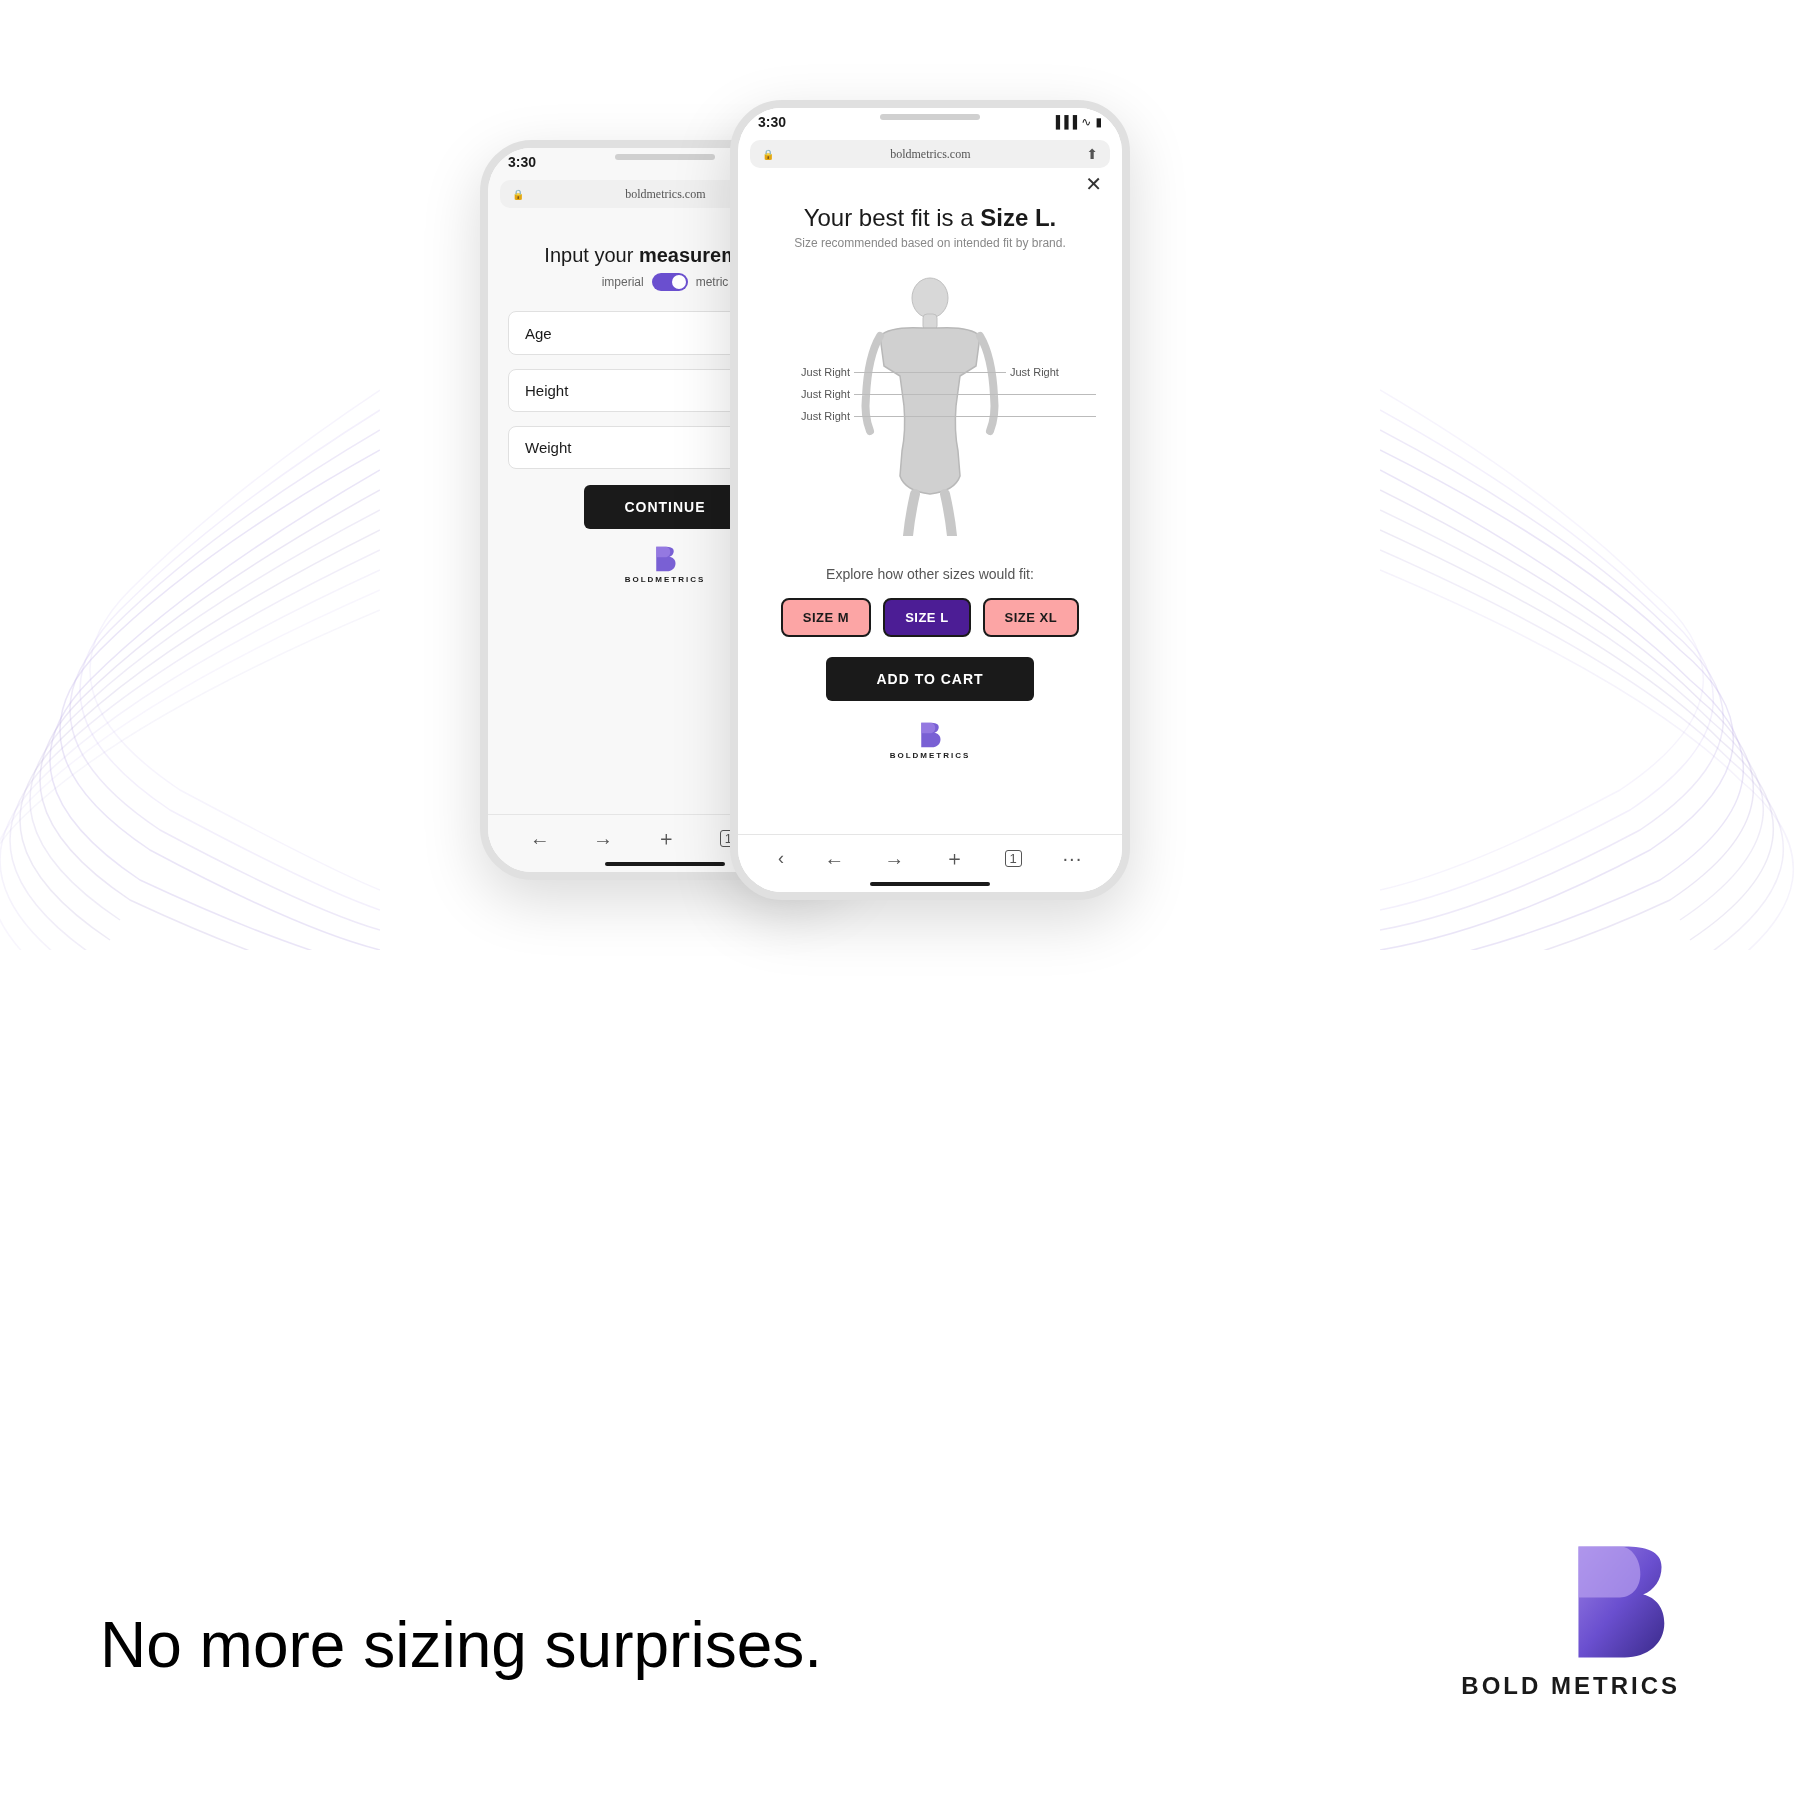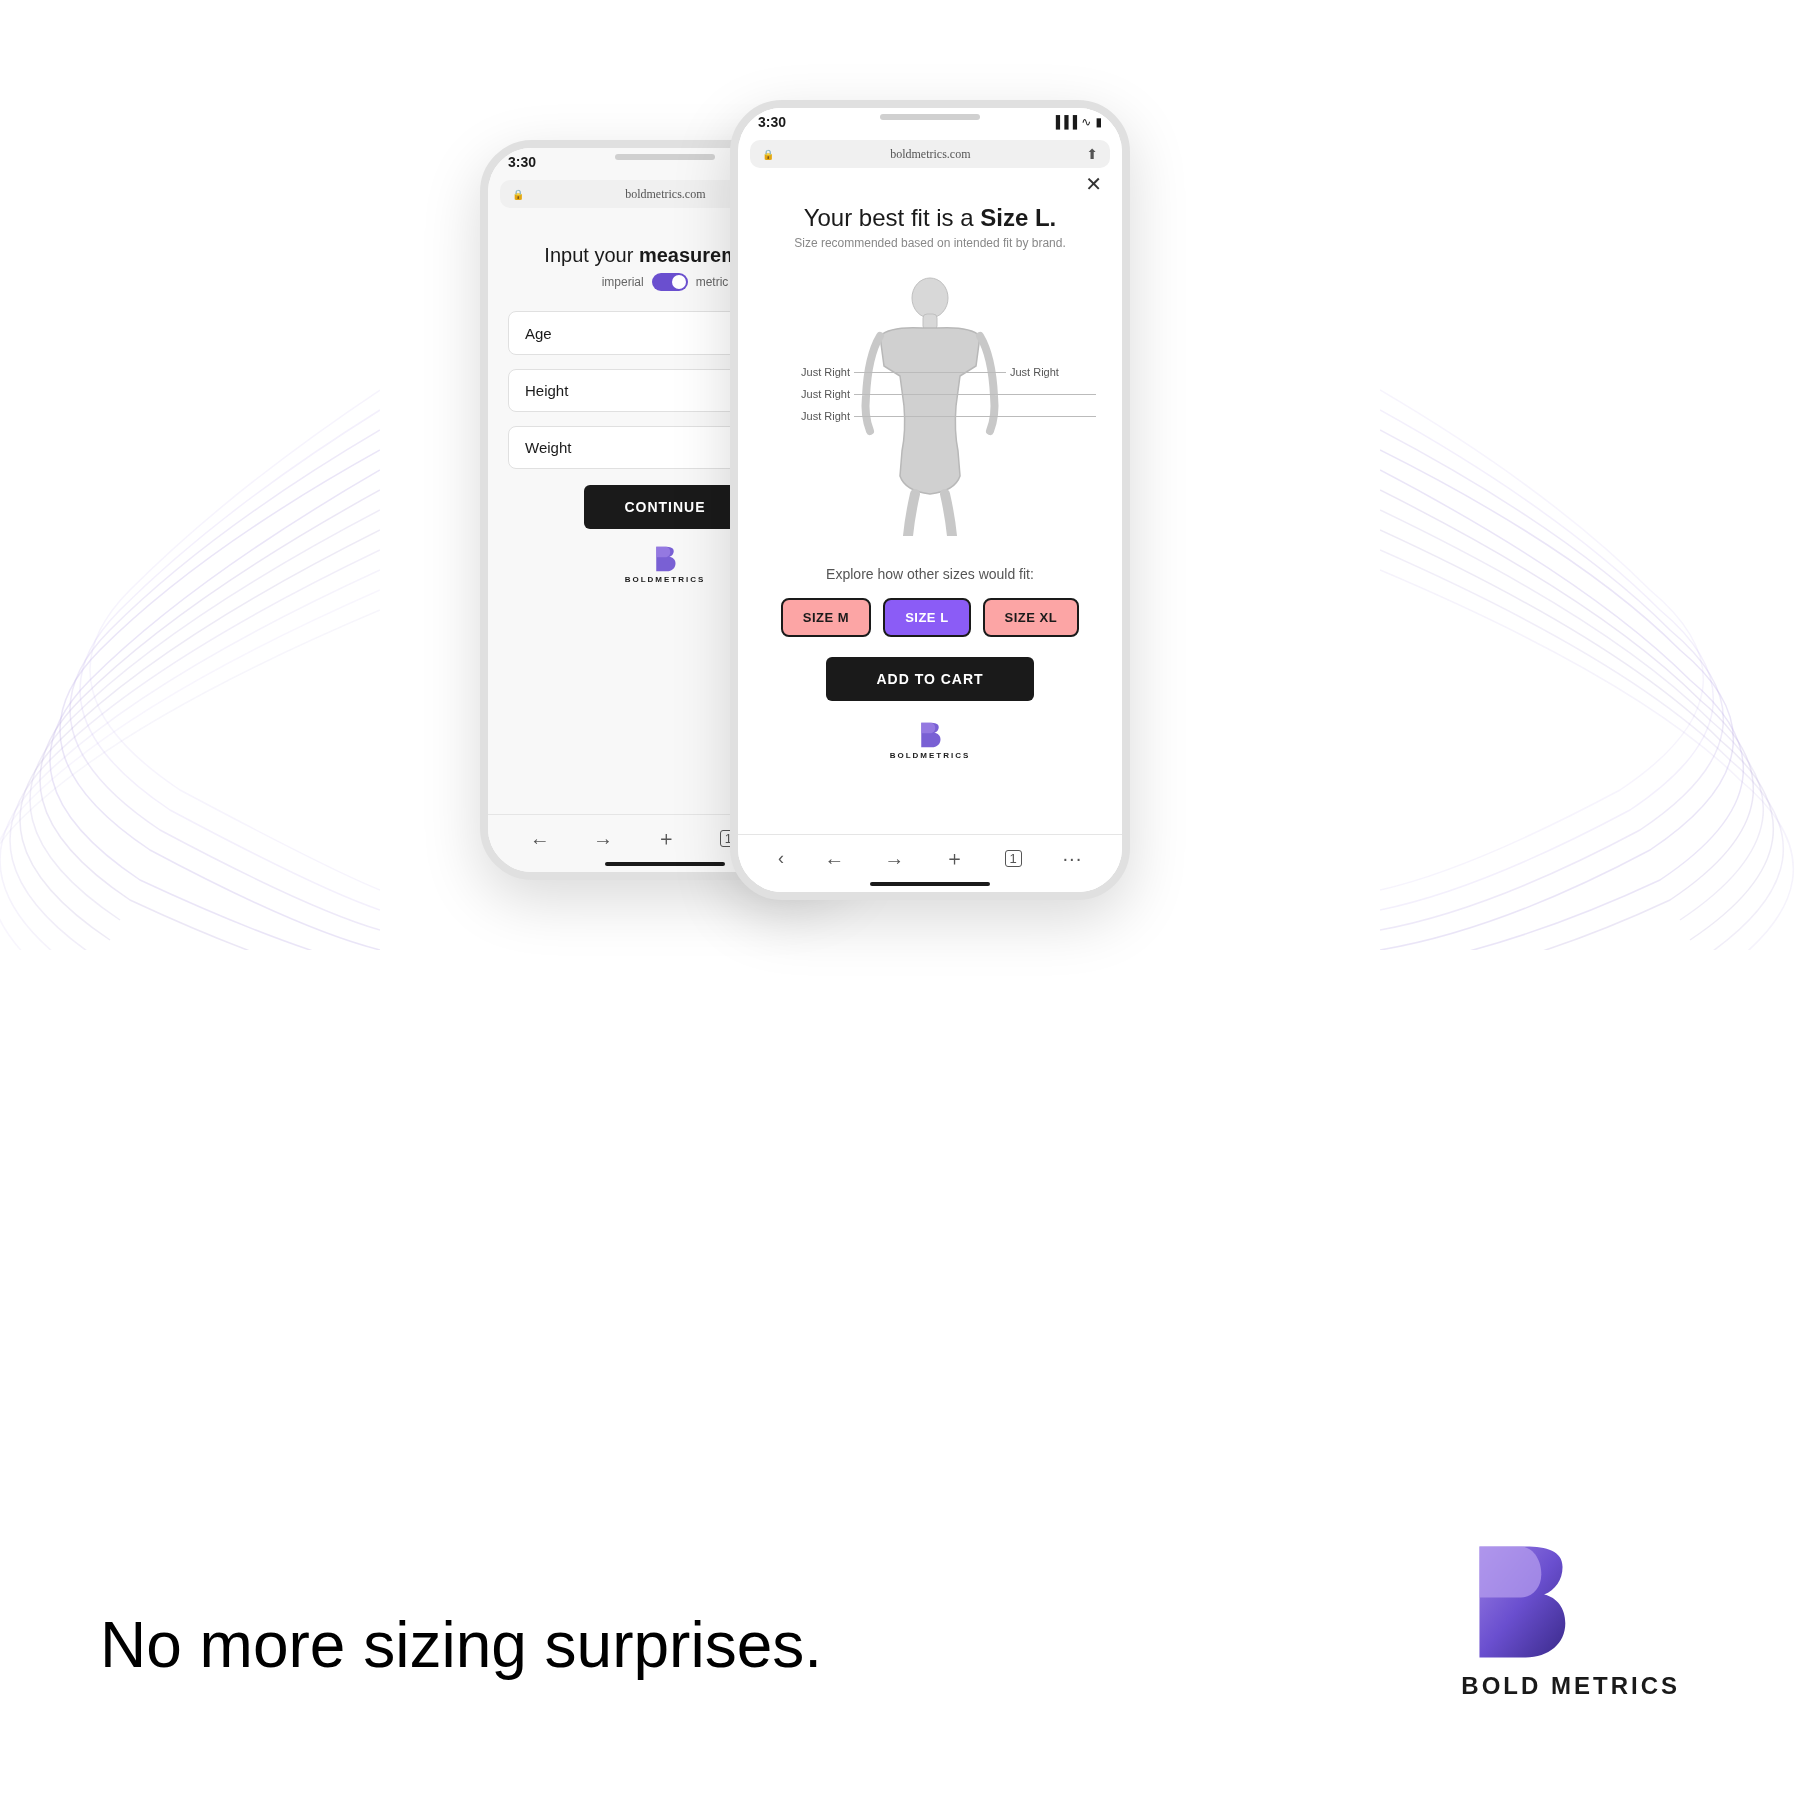--- a/index.html
+++ b/index.html
@@ -311,21 +311,21 @@
       padding: 10px 20px;
       font-size: 13px;
       font-weight: 600;
       letter-spacing: 0.5px;
       cursor: pointer;
       background: #fca5a5;
       color: #1a1a1a;
     }
 
     .size-btn.active {
-      background: #8b5cf6;
+      background: #4c1d95;
       color: white;
     }
 
     .add-to-cart-btn {
       background: #1a1a1a;
       color: white;
       border: none;
       border-radius: 6px;
       padding: 14px 50px;
       font-size: 14px;
@@ -359,21 +359,21 @@
       line-height: 1.1;
     }
 
     
     .bm-logo-large {
       position: absolute;
       bottom: 100px;
       right: 120px;
       display: flex;
       flex-direction: column;
-      align-items: flex-start;
+      align-items: flex-end;
       gap: 10px;
     }
 
     .bm-logo-icon {
       width: 120px;
       height: 120px;
     }
 
     .bm-logo-text {
       font-size: 24px;

